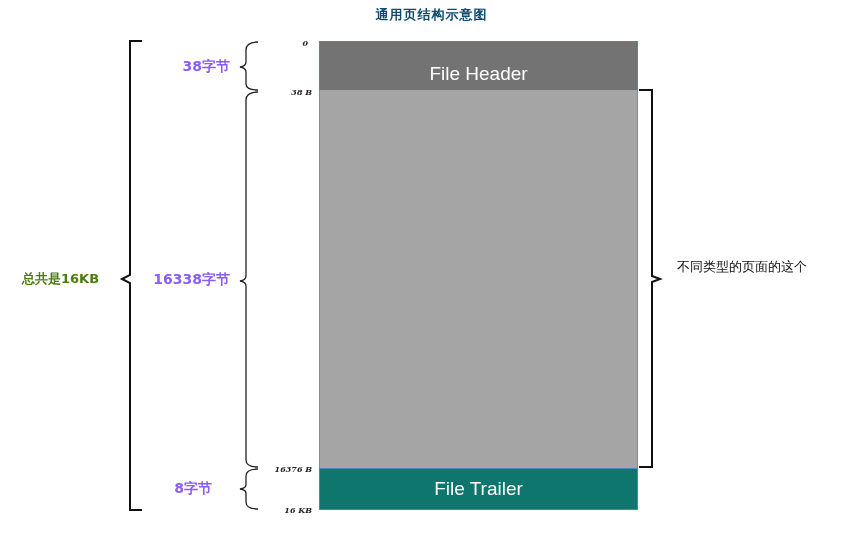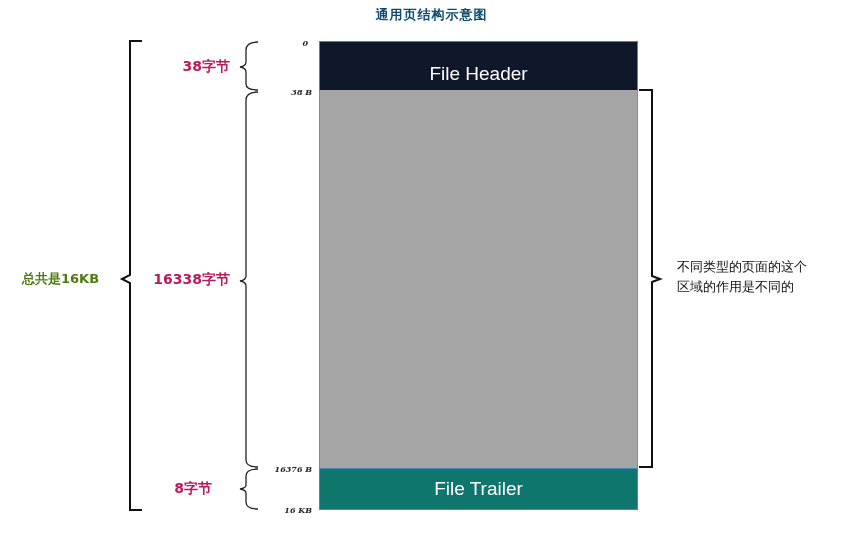--- a/index.html
+++ b/index.html
@@ -1,24 +1,24 @@
 <!DOCTYPE html>
 <html><head>
   <meta charset="utf-8">
   <style>
     html, body { margin: 0; padding: 0; background: #ffffff; }
     body { width: 863px; height: 537px; position: relative; overflow: hidden; font-family: "DejaVu Sans", sans-serif; }
     .abs { position: absolute; }
     .title { left: 0; width: 863px; top: 6px; text-align: center; font-size: 13px; font-weight: bold; color: #0c4a6e; letter-spacing: 1px; }
     .block { position: absolute; left: 319px; width: 319px; display: flex; align-items: center; justify-content: center; color: #ffffff; font-family: "Liberation Sans", sans-serif; font-size: 19px; box-sizing: border-box; }
-    .hdr { top: 41px; height: 65px; background: #0f172a; border: 1px solid #4a86bd; }
+    .hdr { top: 41px; height: 65px; background: #737373; border: 1px solid #4a86bd; }
     .mid { top: 90px; height: 378px; background: #a5a5a5; border-left: 1px solid #8a8a8a; border-right: 1px solid #8a8a8a; }
     .trl { top: 468px; height: 42px; background: #0f766e; border: 1px solid #4a86bd; }
     .off { font-size: 8px; font-weight: bold; font-style: italic; color: #222; text-align: right; width: 60px; font-family: "DejaVu Serif", serif; }
-    .size { font-size: 14px; font-weight: bold; color: #be185d; font-family: "DejaVu Sans", sans-serif; text-align: right; }
+    .size { font-size: 14px; font-weight: bold; color: #8b5cf6; font-family: "DejaVu Sans", sans-serif; text-align: right; }
     .total { font-size: 13px; font-weight: bold; color: #4d7c0f; }
     .note { font-size: 13px; color: #111; line-height: 20px; }
     svg.lines { position: absolute; left: 0; top: 0; }
   </style>
 </head>
 <body>
 
 <div class="abs title">通用页结构示意图</div>
 
 <svg class="lines" width="863" height="537">
@@ -48,14 +48,13 @@
 <div class="abs off" style="left:252px; top:505px;">16 KB</div>
 
 <div class="abs size" style="left:140px; width:90px; top:58px;">38字节</div>
 <div class="abs size" style="left:130px; width:100px; top:271px;">16338字节</div>
 <div class="abs size" style="left:140px; width:72px; top:480px;">8字节</div>
 
 <div class="abs total" style="left:22px; top:270px;">总共是16KB</div>
 
 <div class="abs note" style="left:677px; top:257px;">
   <div>不同类型的页面的这个</div>
-  <div>区域的作用是不同的</div>
 </div>
 
 </body></html>

